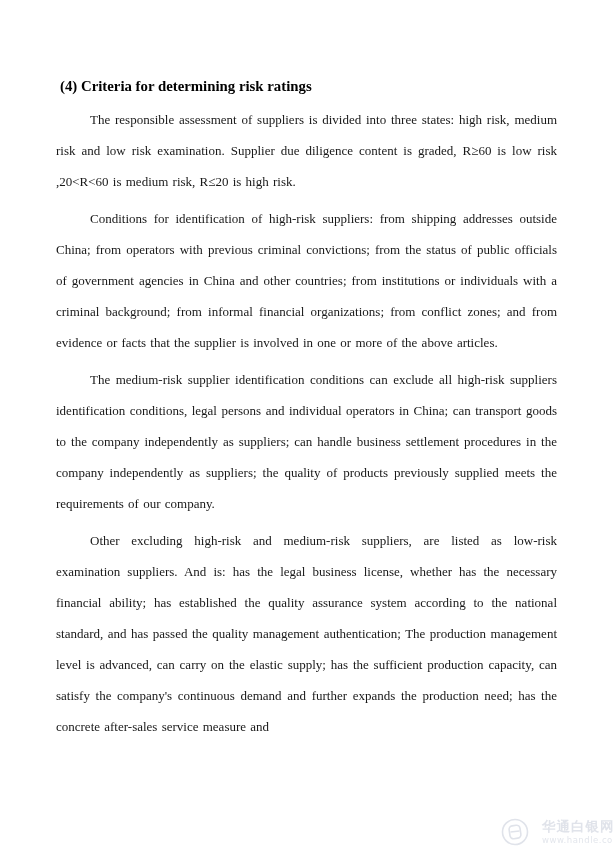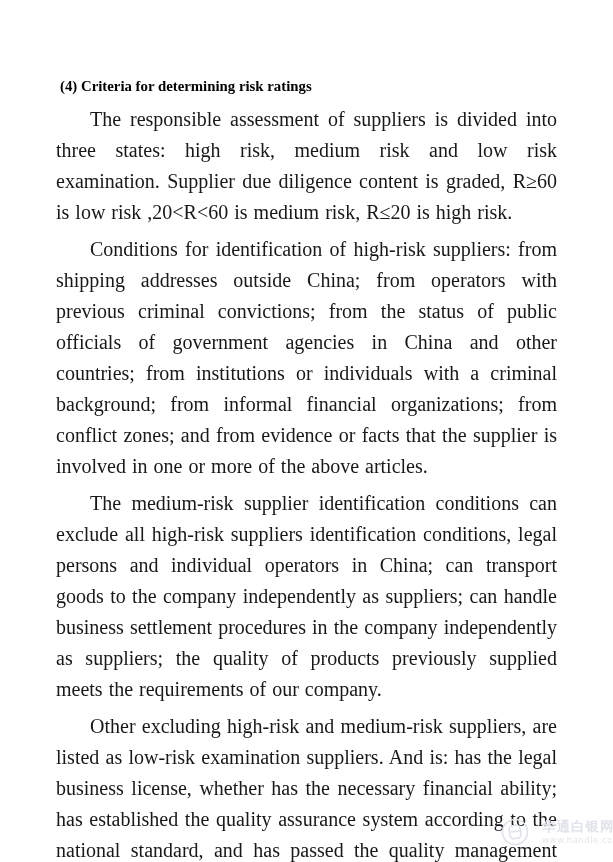--- a/index.html
+++ b/index.html
@@ -24,21 +24,21 @@
   }
   .doc-heading {
     font-size: 14.8px;
     font-weight: bold;
     line-height: 32px;
     margin: 0 0 2px 0;
     padding-left: 4px;
     color: #000000;
   }
   .doc-par {
-    font-size: 20px;
+    font-size: 13px;
     line-height: 31px;
     text-align: justify;
     text-indent: 34px;
     margin: 0 0 6px 0;
     word-spacing: 1px;
     color: #181818;
   }
   .watermark {
     position: absolute;
     left: 501px;

